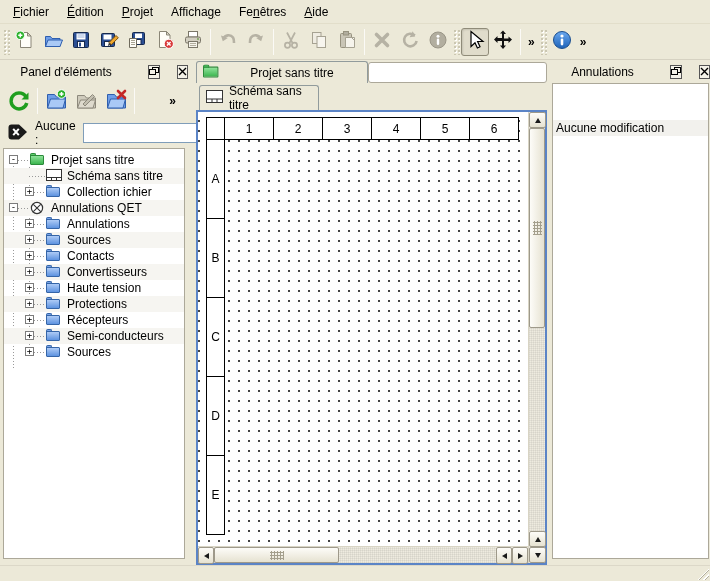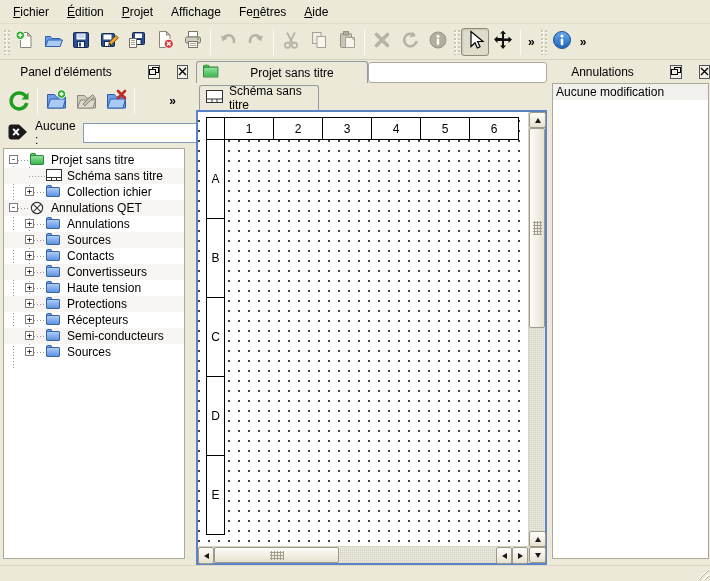--- a/index.html
+++ b/index.html
@@ -97,21 +97,21 @@
   .grip { background-image:radial-gradient(circle,#a49f8c 1px,transparent 1.2px); background-size:3px 3px; }
   .grip.v { width:9px; height:14px; } .grip.h { width:14px; height:9px; }
   .tri { width:0; height:0; }
   .tri.up { border-left:3.5px solid transparent; border-right:3.5px solid transparent; border-bottom:5px solid #1a1a1a; }
   .tri.down { border-left:3.5px solid transparent; border-right:3.5px solid transparent; border-top:5px solid #1a1a1a; }
   .tri.left { border-top:3.5px solid transparent; border-bottom:3.5px solid transparent; border-right:5px solid #1a1a1a; }
   .tri.right { border-top:3.5px solid transparent; border-bottom:3.5px solid transparent; border-left:5px solid #1a1a1a; }
 
   
   .undo-list { flex:1; margin:1px 1px 6px 1px; background:#fff; border:1px solid #aca899; overflow:hidden; }
-  .undo-item { height:16px; line-height:16px; padding-left:3px; background:#f2f1ed; white-space:nowrap; }
+  .undo-item { height:16px; line-height:16px; padding-left:3px; background:#f2f1ed; white-space:nowrap;margin-top:36px; }
 
   
   .statusbar { height:16px; background:#ece9d8; border-top:1px solid #dcd8c8; position:relative; }
   .grip-corner { position:absolute; right:1px; bottom:1px; width:13px; height:13px;
     background:repeating-linear-gradient(135deg,transparent 0 2px,#fff 2px 3px,#b3af9c 3px 4px); clip-path:polygon(100% 0,100% 100%,0 100%); }
 </style>
 </head>
 <body>
 
 <div class="app">

